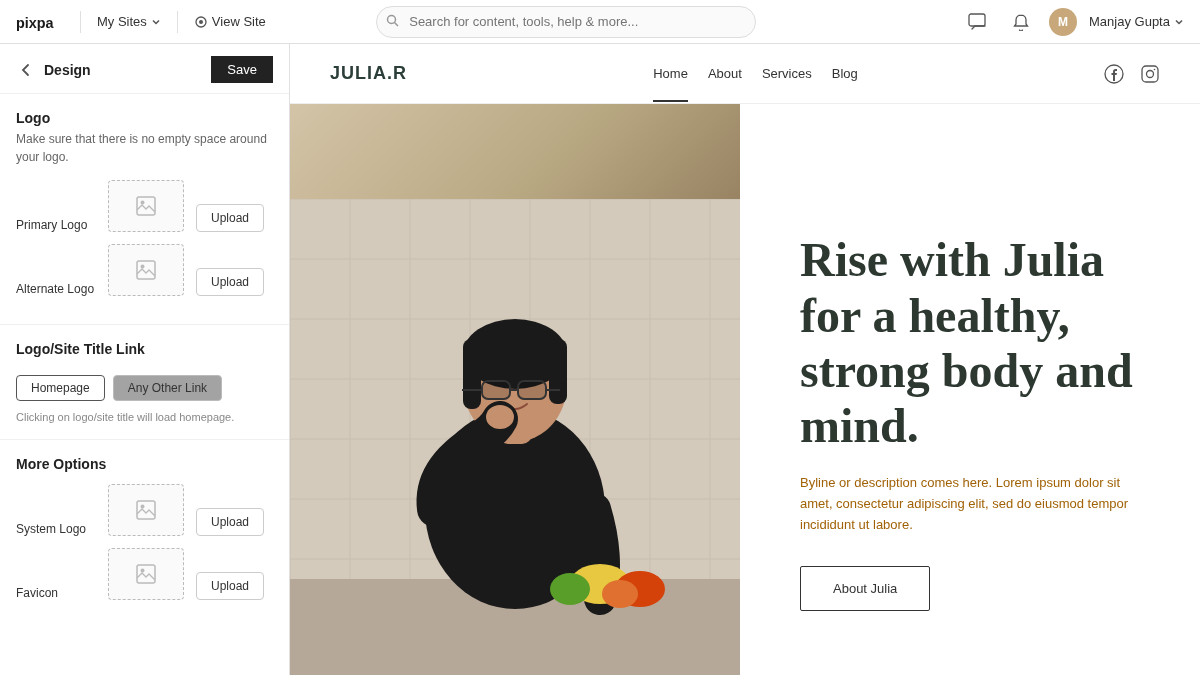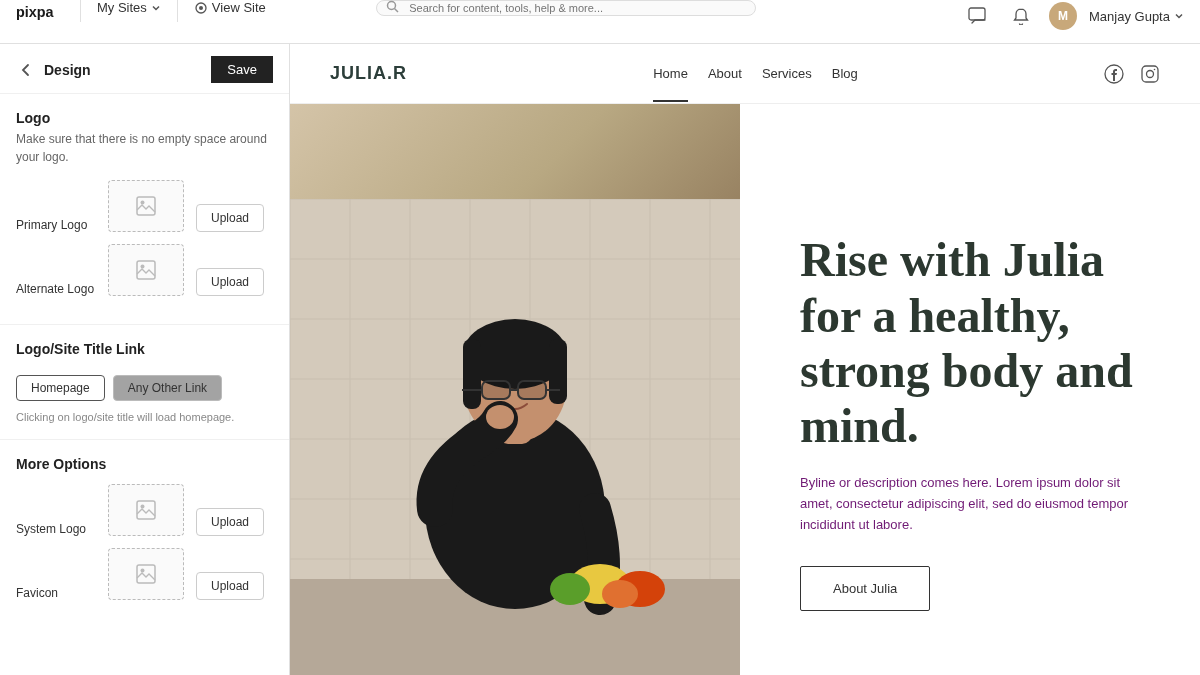--- a/index.html
+++ b/index.html
@@ -4,21 +4,21 @@
   <style>
     * { box-sizing: border-box; margin: 0; padding: 0; }
     body { font-family: -apple-system, BlinkMacSystemFont, 'Segoe UI', sans-serif; font-size: 13px; background: #fff; display: flex; flex-direction: column; height: 675px; overflow: hidden; }
 
     
     .topbar {
       height: 44px;
       background: #fff;
       border-bottom: 1px solid #e0e0e0;
       display: flex;
-      align-items: flex-start;
+      align-items: center;
       padding: 0 16px;
       gap: 16px;
       flex-shrink: 0;
       z-index: 10;
     }
     .topbar-logo {
       display: flex;
       align-items: center;
       gap: 4px;
       font-weight: 700;
@@ -44,25 +44,25 @@
       cursor: pointer;
     }
     .topbar-search {
       flex: 1;
       max-width: 380px;
       margin: 0 auto;
       position: relative;
     }
     .topbar-search input {
       width: 100%;
-      height: 16px;
+      height: 32px;
       border: 1px solid #ddd;
       border-radius: 20px;
       padding: 0 12px 0 32px;
-      font-size: 11px;
+      font-size: 13px;
       color: #888;
       outline: none;
       background: #fafafa;
     }
     .topbar-search .search-icon-wrap {
       position: absolute;
       left: 10px;
       top: 50%;
       transform: translateY(-50%);
       color: #999;
@@ -335,21 +335,21 @@
     .hero-heading {
       font-size: 48px;
       font-weight: 700;
       color: #2c3830;
       line-height: 1.15;
       margin-bottom: 20px;
       font-family: Georgia, serif;
     }
     .hero-desc {
       font-size: 13px;
-      color: #701a75;
+      color: #a16207;
       line-height: 1.6;
       margin-bottom: 30px;
       max-width: 340px;
     }
     .hero-btn {
       display: inline-block;
       border: 1.5px solid #333;
       background: #fff;
       padding: 14px 32px;
       font-size: 13px;

